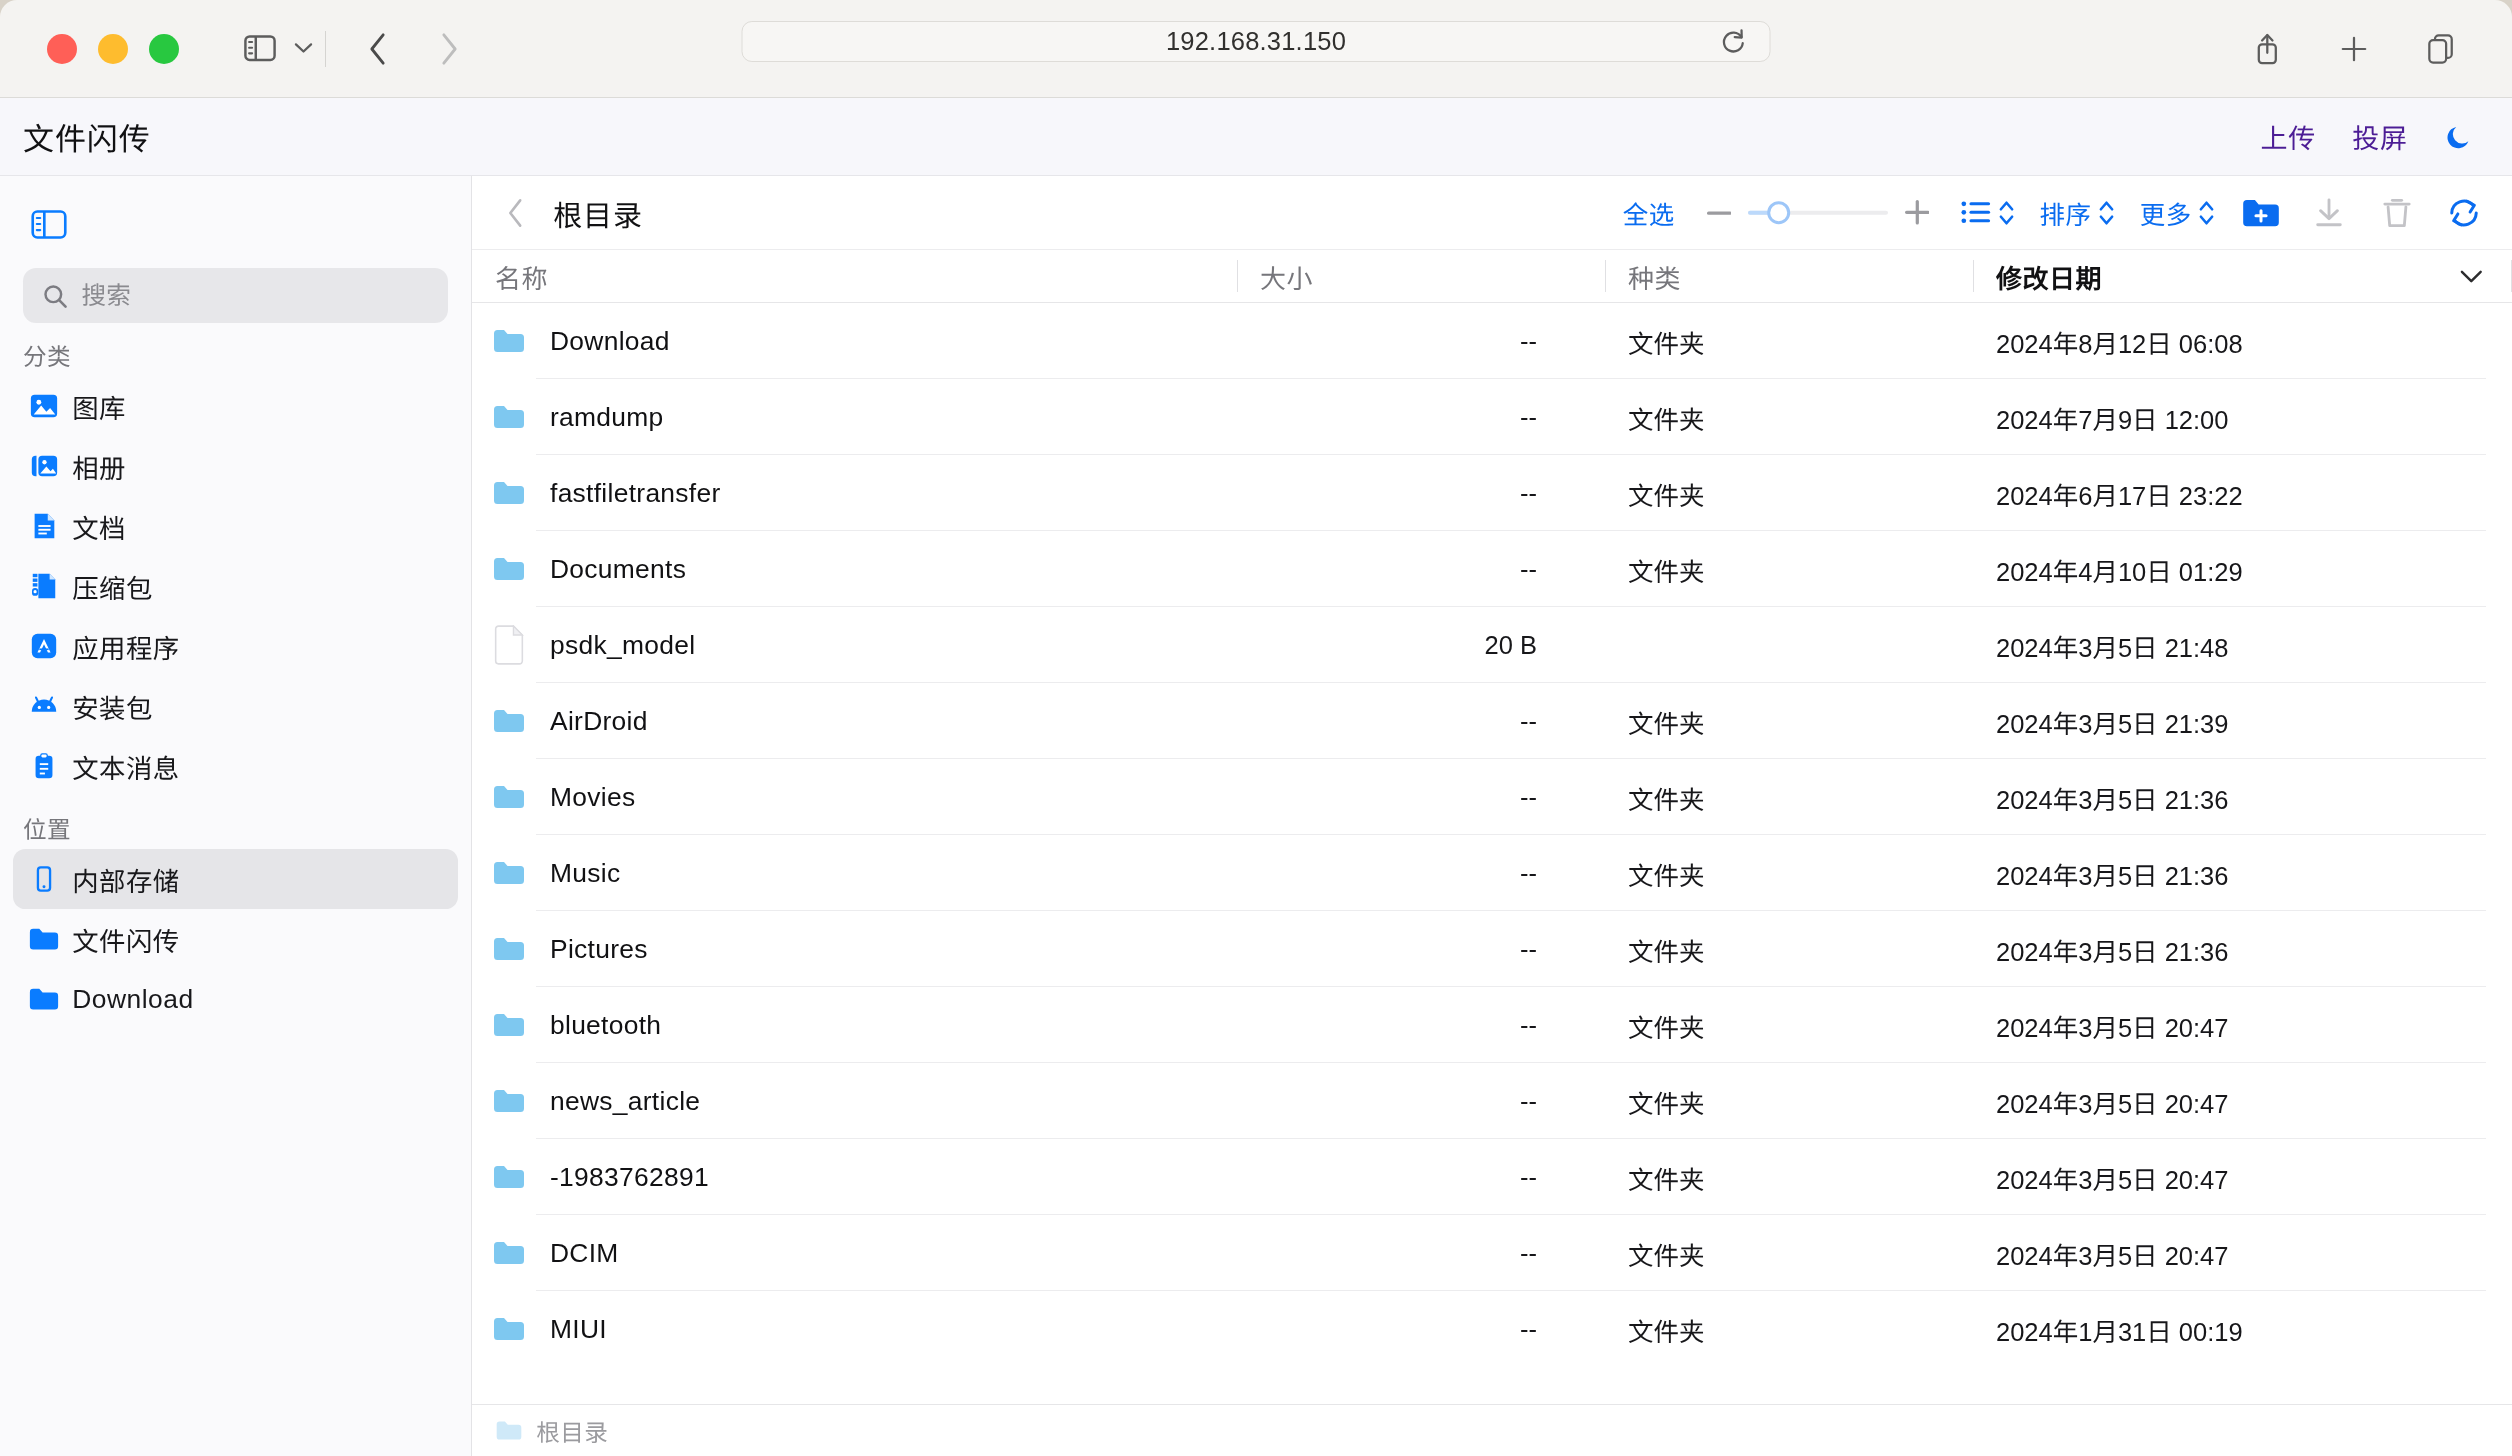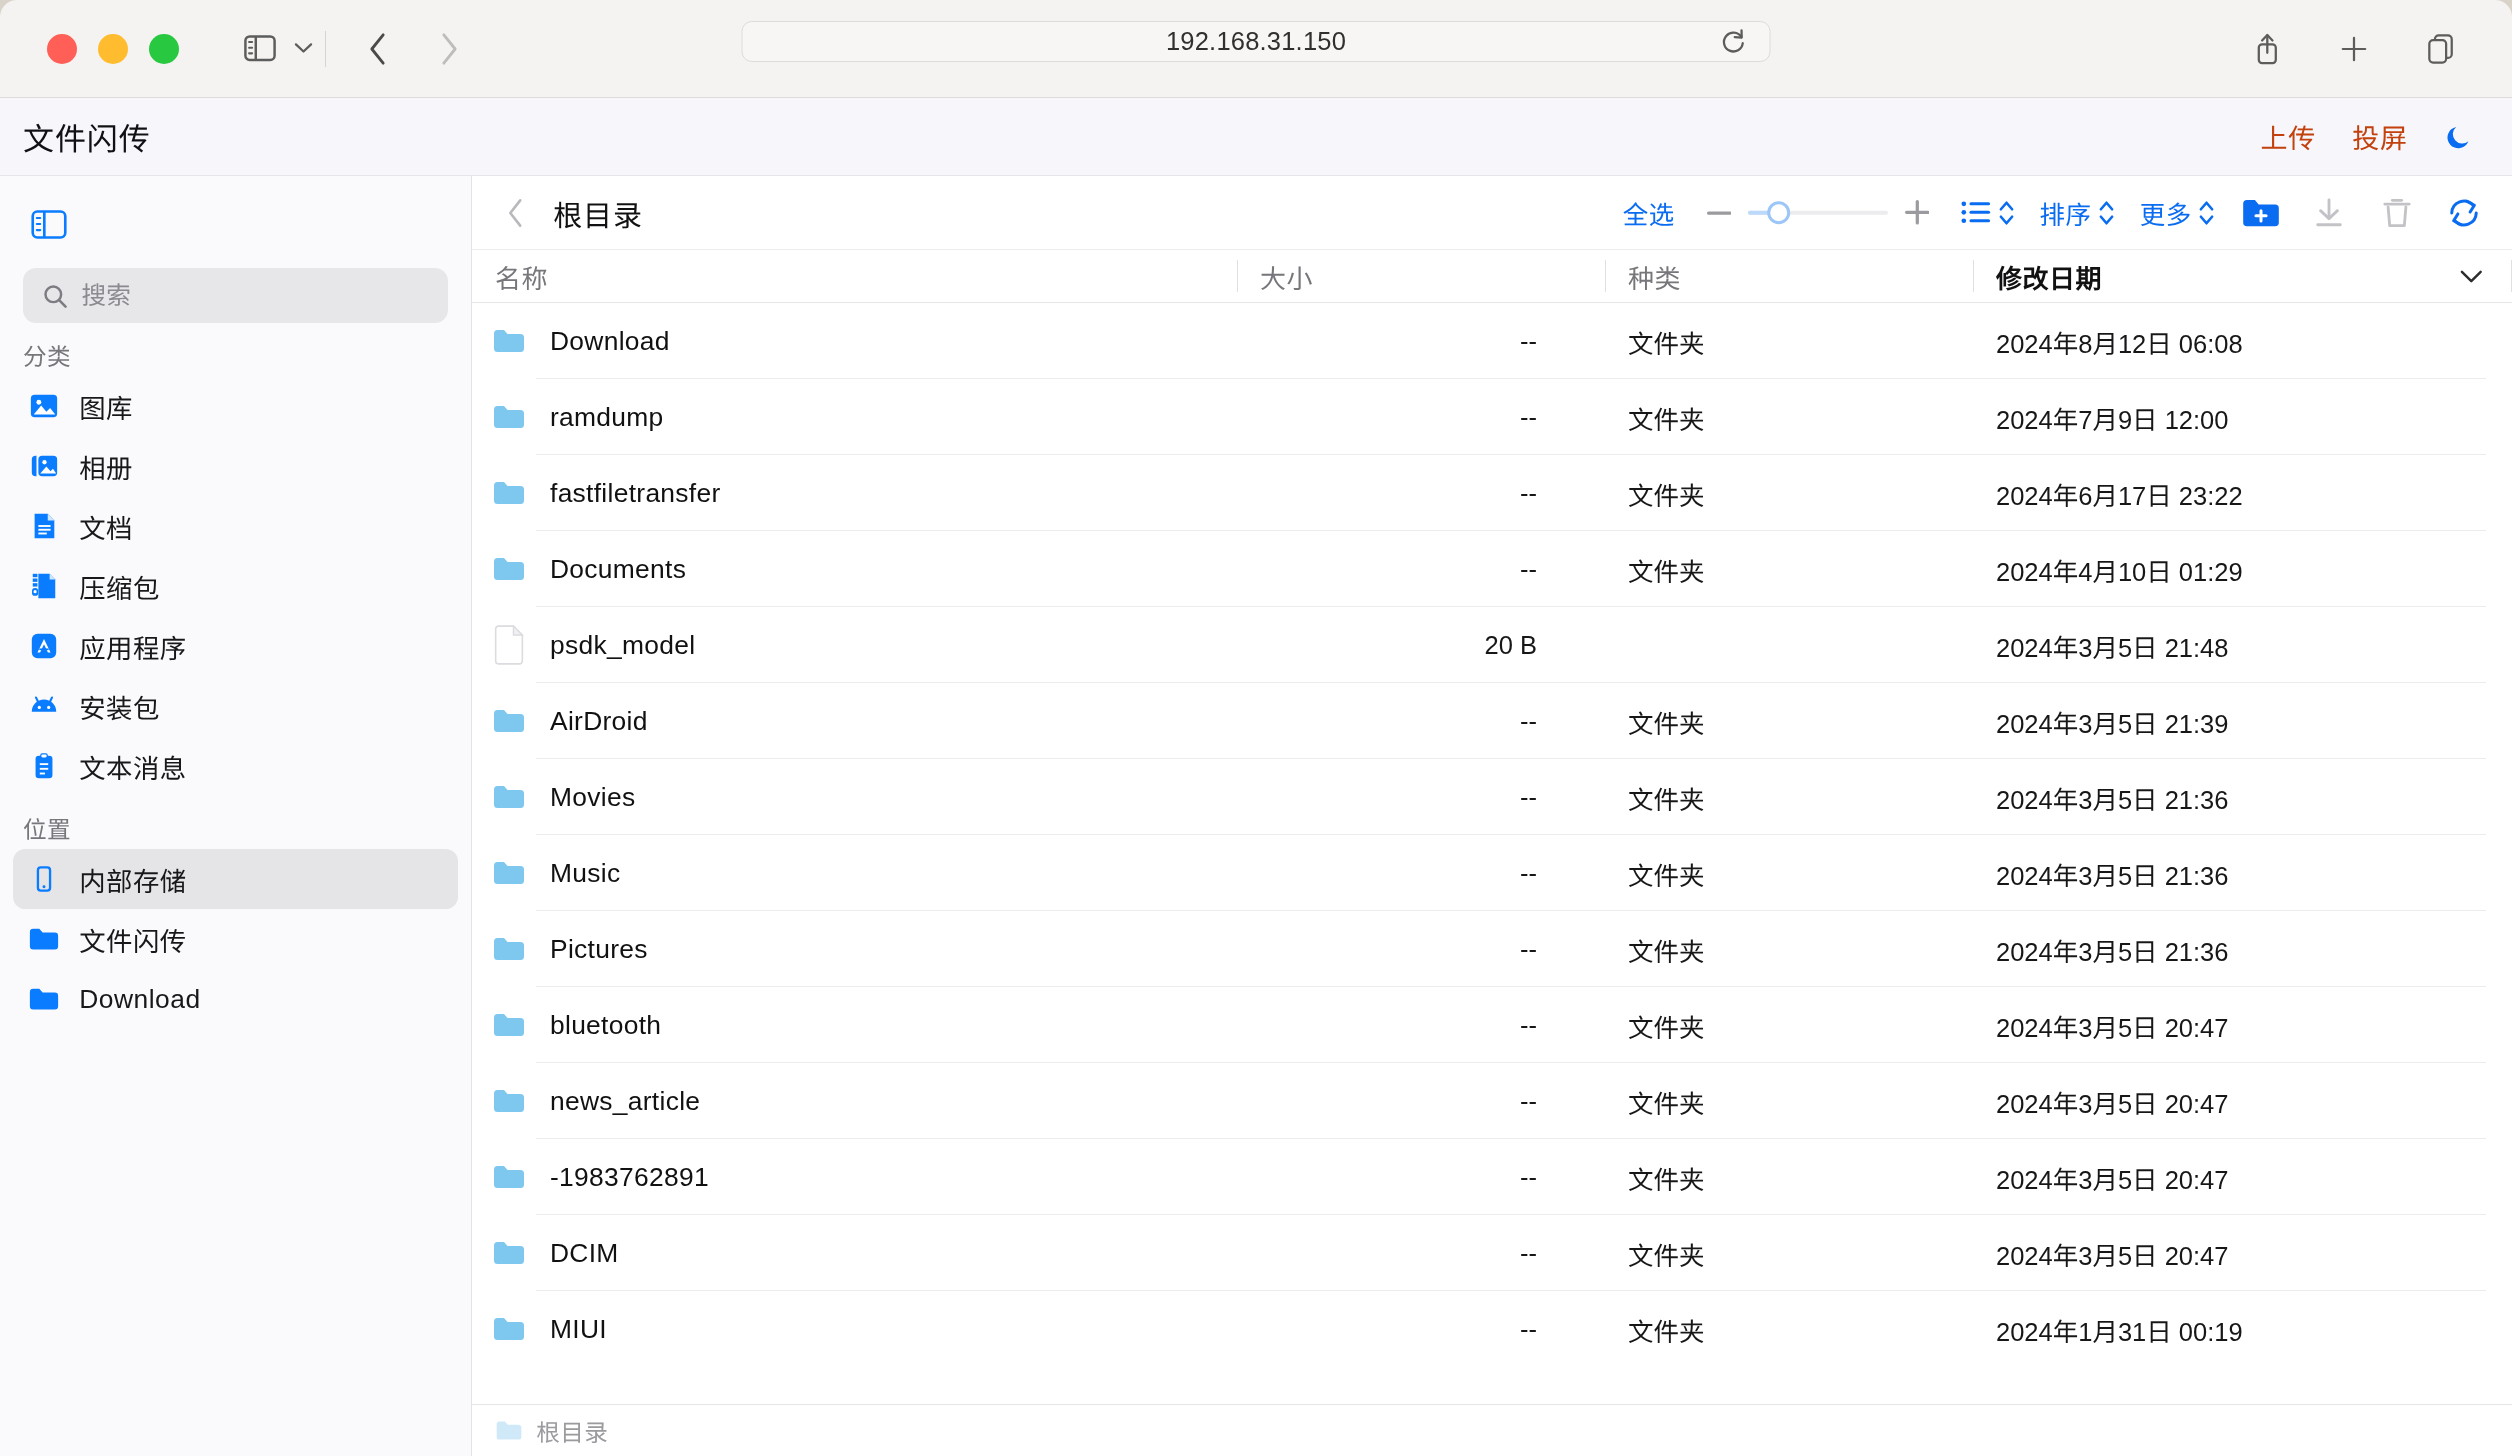--- a/index.html
+++ b/index.html
@@ -78,21 +78,21 @@
   
   #app-header {
     flex: 0 0 78px;
     background: #f7f7fb;
     display: flex; align-items: center;
     padding: 0 38px 0 23px;
     border-bottom: 0.9px solid #e6e6ea;
   }
   #app-title { font-size: 31px; color: #111113; font-weight: 400; letter-spacing: 0.9px; }
   #app-header-actions { margin-left: auto; display: flex; align-items: center; gap: 36px; }
-  .header-action { font-size: 27px; color: #c2410c; cursor: pointer; letter-spacing: 0.9px; text-align: right; }
+  .header-action { font-size: 27px; color: #4c1d95; cursor: pointer; letter-spacing: 0.9px; text-align: right; }
   #dark-mode-toggle { display: flex; align-items: center; cursor: pointer; color: #0a6cf0; }
 
   
   #body-split { flex: 1 1 auto; display: flex; min-height: 0; }
 
   
   #sidebar {
     flex: 0 0 472px;
     background: #fafafc;
     border-right: 0.9px solid #e3e3e6;
@@ -115,21 +115,21 @@
     border: none; outline: none; background: transparent;
     font-family: inherit; font-size: 24.6px; color: #1b1b1d; width: 100%;
   }
   #search-input::placeholder { color: #8a8a8f; }
 
   .sb-section-title {
     font-size: 23.6px; color: #76767b; padding: 15px 0 3.8px 23px; letter-spacing: 0.5px;
   }
   .sb-list { list-style: none; padding: 0 13.2px; }
   .sb-item {
-    display: flex; align-items: center; gap: 19px;
+    display: flex; align-items: center; gap: 12px;
     height: 60px; padding: 0 15px; border-radius: 12.3px; cursor: pointer;
   }
   .sb-item.selected { background: #e5e5e8; }
   .sb-item .sb-icon { width: 32px; height: 32px; flex: 0 0 32px; display: flex; align-items: center; justify-content: center; color: #0a7cff; }
   .sb-item .sb-label { font-size: 26.4px; color: #18181b; letter-spacing: 0.5px; }
 
   
   #main { flex: 1 1 auto; display: flex; flex-direction: column; min-width: 0; background: #ffffff; }
 
   

